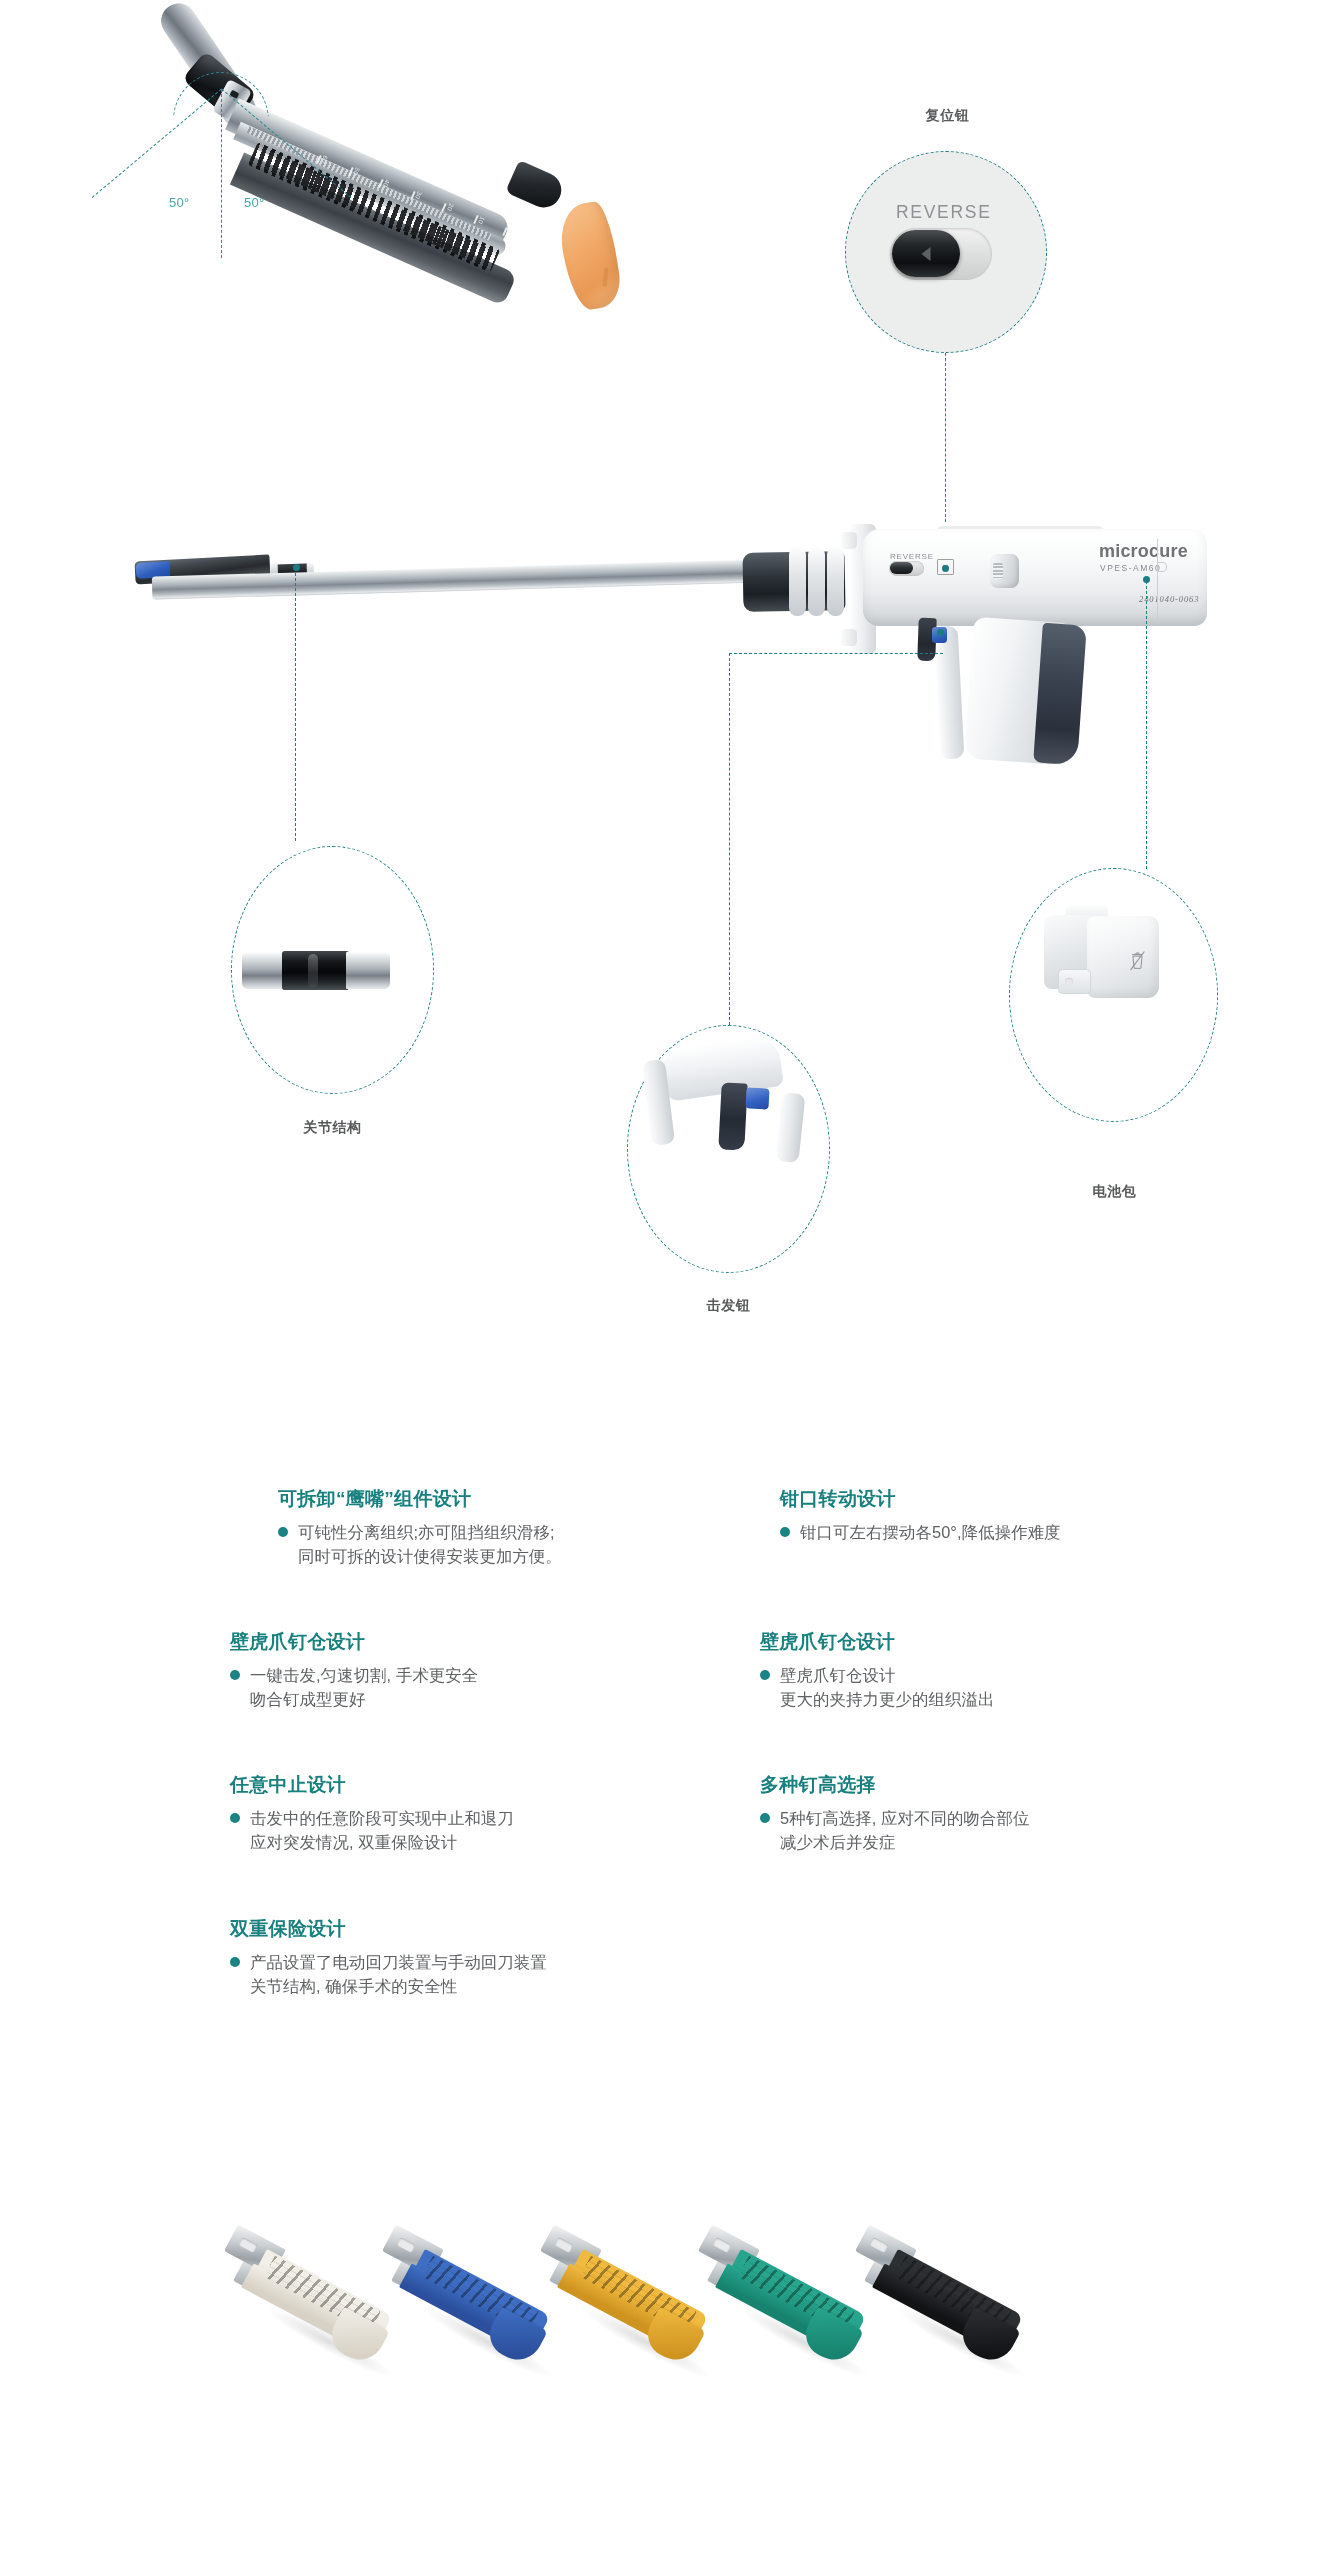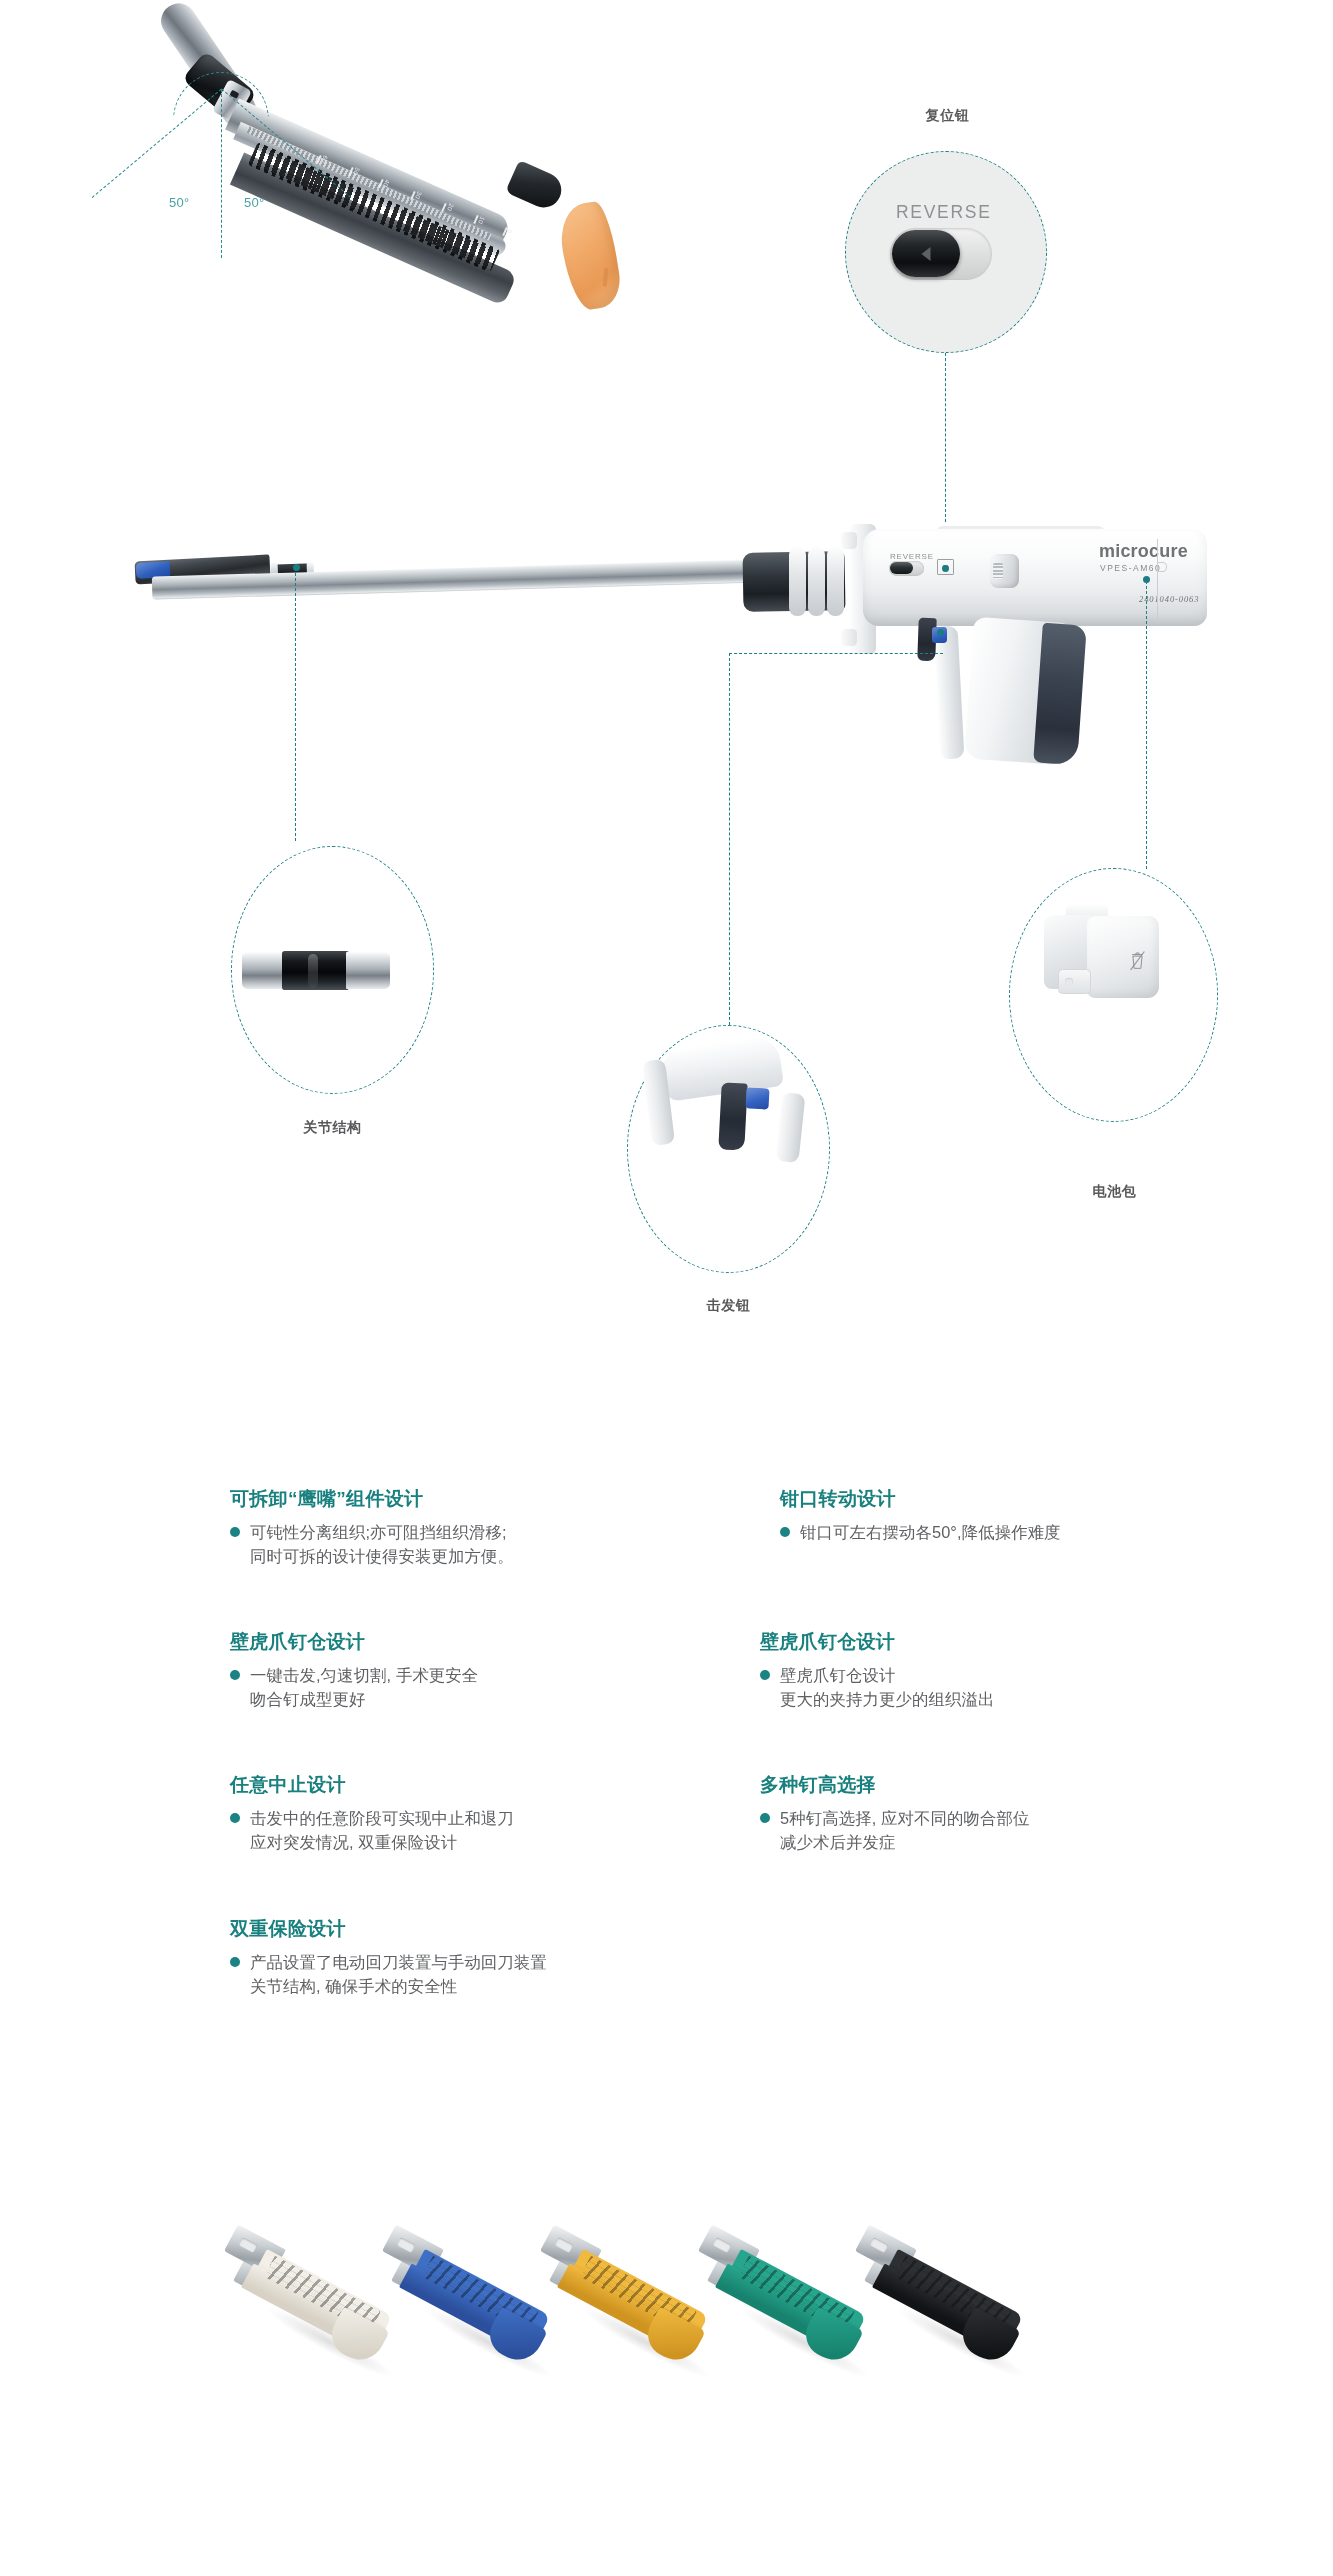--- a/index.html
+++ b/index.html
@@ -575,21 +575,21 @@
   </span>
 </div>
 <div class="bt-clip" style="left:1058px; top:969px;"></div>
 
 <div class="callout-label" style="left:1047px; top:1150px; width:135px;margin-top:33px;">电池包</div>
 
 <div class="abs" id="features">
 
   <div class="feat-col" style="left:230px; top:0px; width:451px;">
 
-    <div class="feat-block" style="top:0px;">
+    <div class="feat-block" style="top:0px;margin-left:48px;">
       <div class="feat-title">可拆卸“鹰嘴”组件设计</div>
       <div class="feat-row">
         <span class="feat-bullet"></span>
         <div class="feat-desc">可钝性分离组织;亦可阻挡组织滑移;
 同时可拆的设计使得安装更加方便。</div>
       </div>
     </div>
 
     <div class="feat-block" style="top:143px;">
       <div class="feat-title">壁虎爪钉仓设计</div>

